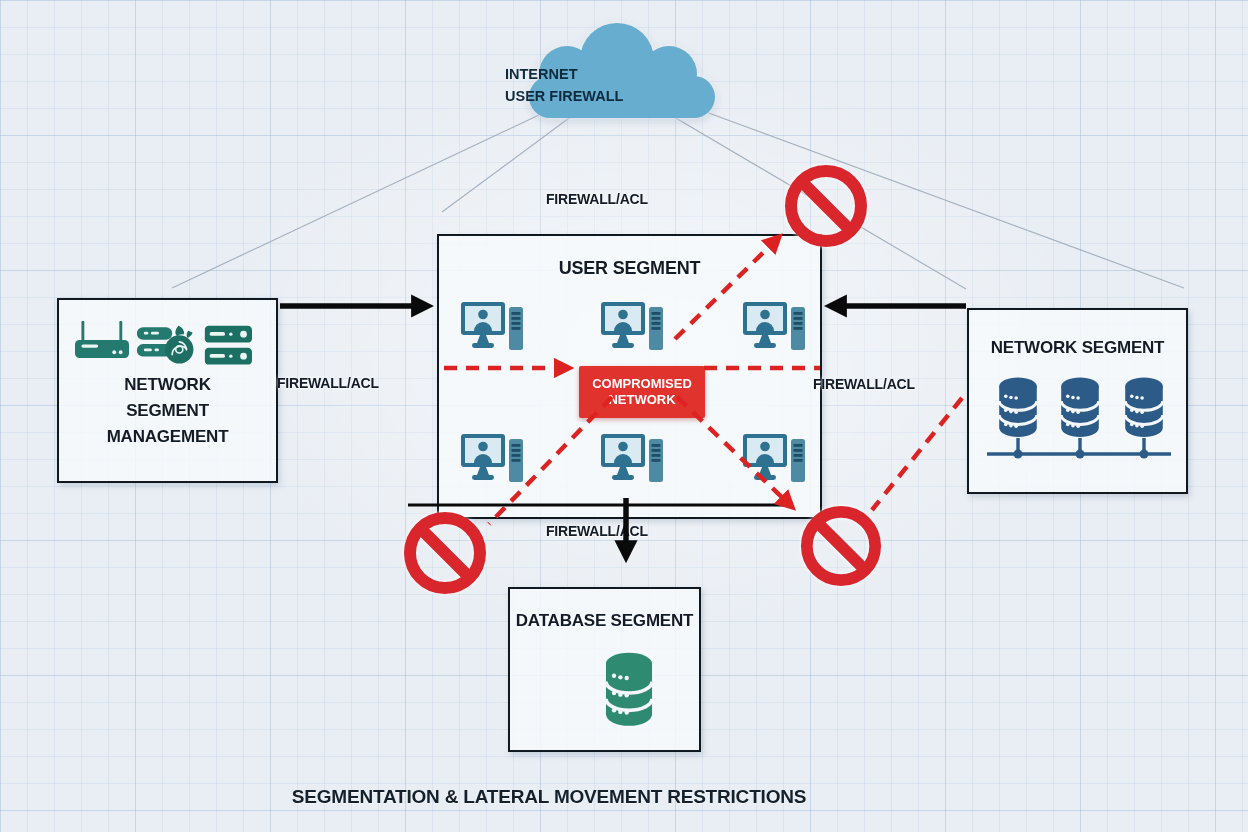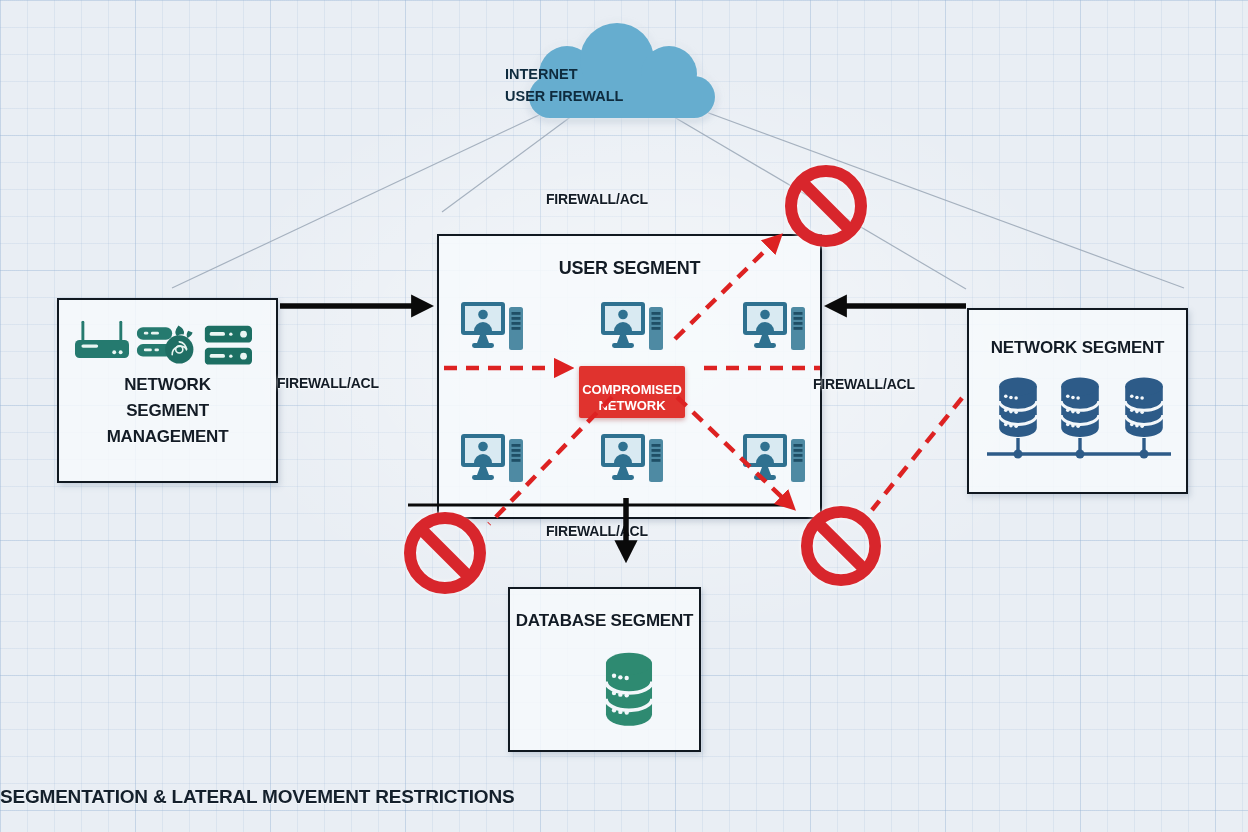--- a/index.html
+++ b/index.html
@@ -43,34 +43,34 @@
   .fw-bottom{left:546px;top:523px;}
   .cloud-svg{position:absolute;left:505px;top:12px;width:230px;height:112px;z-index:2;
     filter:drop-shadow(0 0 3px rgba(255,255,255,.9)) drop-shadow(0 2px 3px rgba(100,130,160,.35));}
   .cloud-text{
     position:absolute;left:505px;top:63px;width:230px;z-index:3;text-align:left;
     font-weight:700;font-size:14.5px;line-height:22px;color:#0e2b3e;
   }
   .icon{position:absolute;}
   .workstation{width:64px;height:56px;}
   .compromised{
-    position:absolute;left:140px;top:130px;width:106px;height:52px;z-index:4;
+    position:absolute;left:140px;top:130px;width:126px;height:52px;z-index:4;
     background:#e0332e;border-radius:2px;color:#ffffff;text-align:center;
-    font-weight:700;font-size:13px;line-height:16px;padding-top:16px;
+    font-weight:700;font-size:13px;line-height:16px;padding-top:10px;
     box-shadow:0 2px 5px rgba(150,20,20,.35);
   }
   .nm-text{position:absolute;left:0;right:0;top:72px;text-align:center;color:#131c26;
     font-weight:700;font-size:17px;line-height:26px;letter-spacing:-0.2px;
     text-shadow:0 1px 0 rgba(255,255,255,.6);}
   .sign{position:absolute;z-index:6;filter:drop-shadow(0 0 2px rgba(255,255,255,.85));}
   .sign-tr{left:784px;top:164px;width:84px;height:84px;}
   .sign-bl{left:403px;top:511px;width:84px;height:84px;}
   .sign-br{left:800px;top:505px;width:82px;height:82px;}
   .footer-title{
-    position:absolute;left:0;top:786px;width:1098px;z-index:3;
+    position:absolute;left:0;top:786px;width:1098px;text-align:center;z-index:3;
     font-weight:700;font-size:19px;letter-spacing:-0.2px;color:#14202c;
     text-shadow:0 1px 0 rgba(255,255,255,.6);
   }
 </style>
 </head>
 <body>
 
 <svg width="0" height="0" style="position:absolute" aria-hidden="true">
   <defs>
     <symbol id="ic-computer" viewBox="0 0 64 56">

